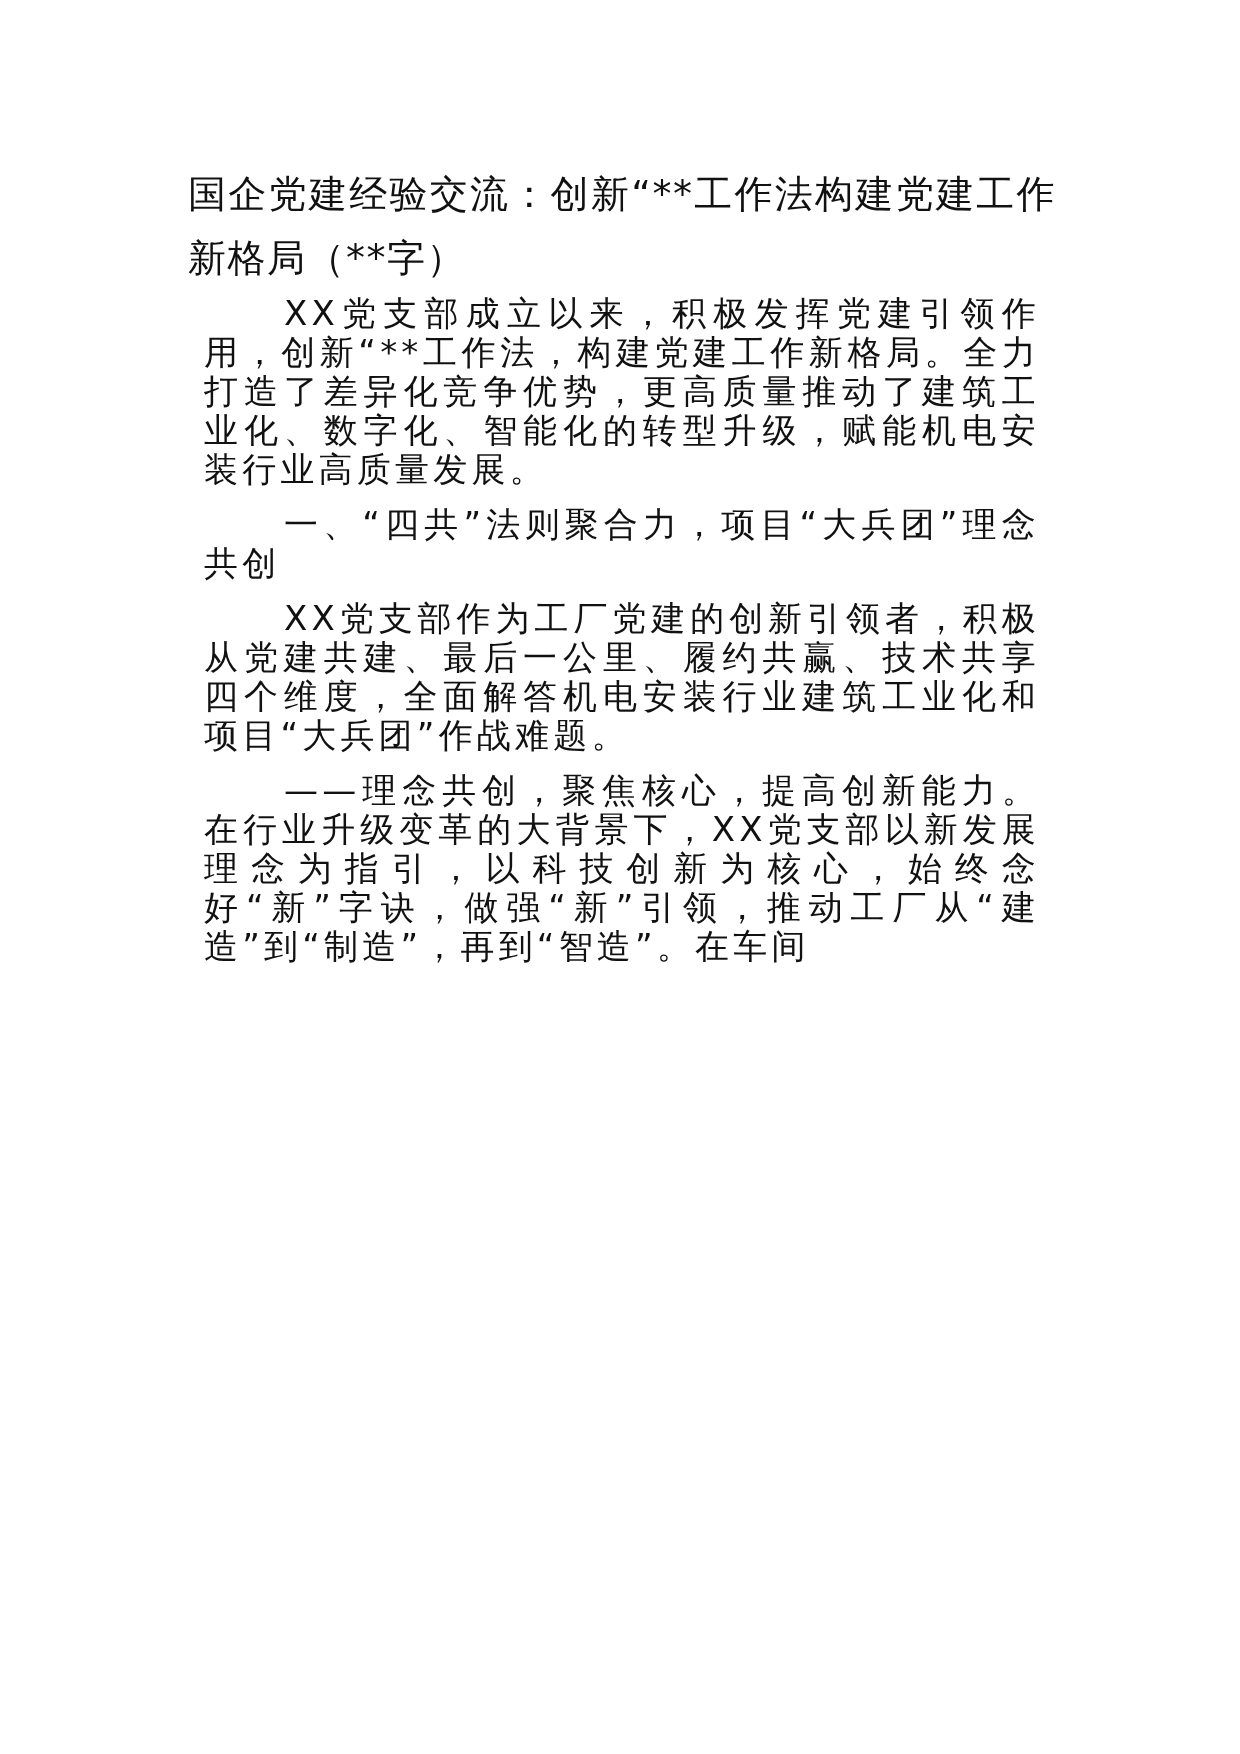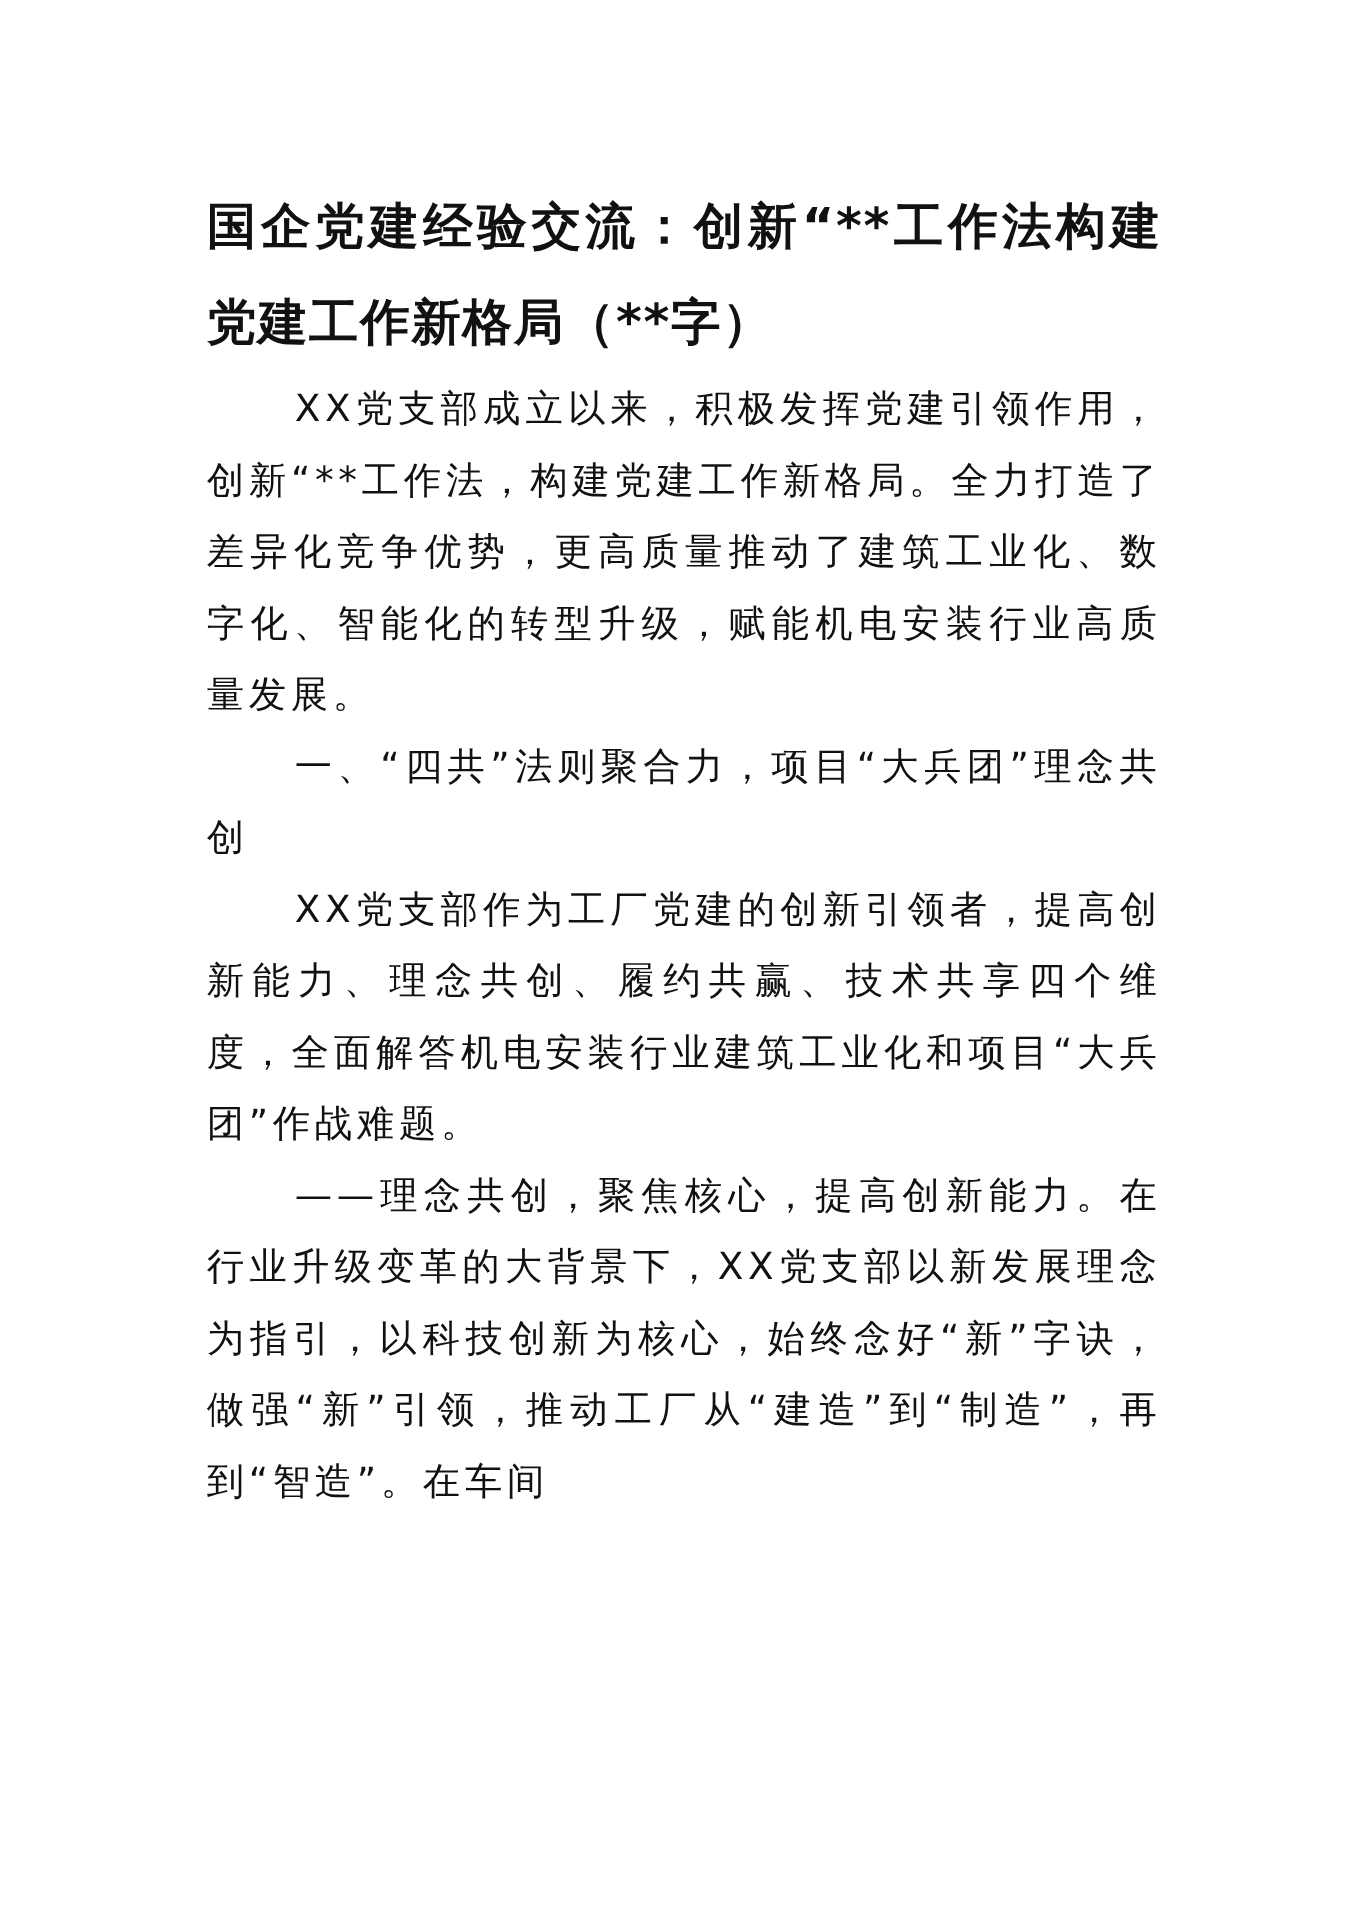--- a/index.html
+++ b/index.html
@@ -16,41 +16,41 @@
       font-family: "DejaVu Sans", "Liberation Sans", sans-serif;
     }
     .page {
       position: absolute;
       left: 188px;
       top: 162px;
       width: 868px;
     }
     .title {
       margin: 0;
-      font-size: 45px;
-      line-height: 87px;
-      font-weight: bold;
+      font-size: 38px;
+      line-height: 64px;
+      font-weight: normal;
       letter-spacing: 1.5px;
       text-align: justify;
       text-align-last: left;
     }
     .para {
-      margin: 0;
+      margin: 16px;
       font-size: 34px;
-      line-height: 65px;
+      line-height: 39px;
       letter-spacing: 4.2px;
       text-indent: 80px;
       text-align: justify;
       text-align-last: left;
     }
     .para.first { margin-top: 4px; }
     .heading { }
   </style>
 </head>
 <body>
 
 <main class="page">
   <h1 class="title">国企党建经验交流：创新“**工作法构建党建工作新格局（**字）</h1>
   <p class="para first">XX党支部成立以来，积极发挥党建引领作用，创新“**工作法，构建党建工作新格局。全力打造了差异化竞争优势，更高质量推动了建筑工业化、数字化、智能化的转型升级，赋能机电安装行业高质量发展。</p>
   <p class="para heading">一、“四共”法则聚合力，项目“大兵团”理念共创</p>
-  <p class="para">XX党支部作为工厂党建的创新引领者，提高创新能力、理念共创、履约共赢、技术共享四个维度，全面解答机电安装行业建筑工业化和项目“大兵团”作战难题。</p>
+  <p class="para">XX党支部作为工厂党建的创新引领者，积极从党建共建、最后一公里、履约共赢、技术共享四个维度，全面解答机电安装行业建筑工业化和项目“大兵团”作战难题。</p>
   <p class="para">——理念共创，聚焦核心，提高创新能力。在行业升级变革的大背景下，XX党支部以新发展理念为指引，以科技创新为核心，始终念好“新”字诀，做强“新”引领，推动工厂从“建造”到“制造”，再到“智造”。在车间</p>
 </main>
 
 </body></html>

